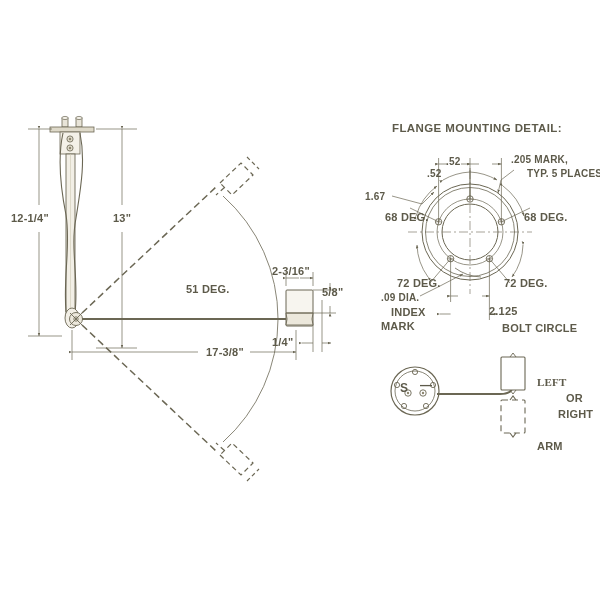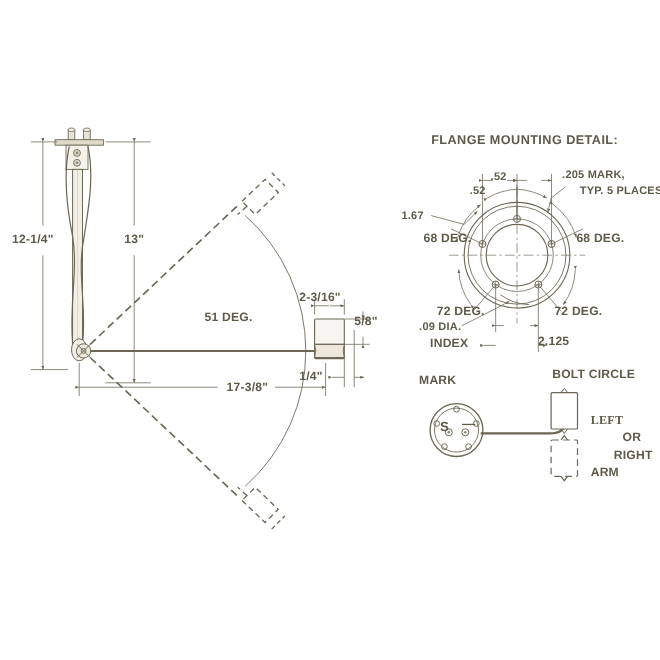--- a/index.html
+++ b/index.html
@@ -309,31 +309,31 @@
   <div class="lbl" style="left:524px; top:211px;">68 DEG.</div>
 
   <div class="lbl" style="left:397px; top:277px;">72 DEG.</div>
 
   <div class="lbl" style="left:504px; top:277px;">72 DEG.</div>
 
   <div class="lbl sm" style="left:381px; top:291px;">.09 DIA.</div>
 
   <div class="lbl" style="left:391px; top:306px;">INDEX</div>
 
-  <div class="lbl" style="left:381px; top:320px;margin-top:20px;">MARK</div>
+  <div class="lbl" style="left:381px; top:320px;">MARK</div>
 
   <div class="lbl" style="left:489px; top:305px;">2.125</div>
 
-  <div class="lbl" style="left:502px; top:335px;">BOLT CIRCLE</div>
+  <div class="lbl" style="left:502px; top:322px;">BOLT CIRCLE</div>
 
   <div class="lbl" style="left:400px; top:382px; font-size:12px;">S</div>
 
   <div class="lbl" style="left:420px; top:379px; font-size:12px;">—</div>
 
   <div class="lbl" style="left:537px; top:376px;font-family:Liberation Serif, serif;">LEFT</div>
 
   <div class="lbl" style="left:566px; top:392px;">OR</div>
 
   <div class="lbl" style="left:537px; top:408px;margin-left:21px;">RIGHT</div>
 
-  <div class="lbl" style="left:537px; top:424px;">ARM</div>
+  <div class="lbl" style="left:537px; top:440px;">ARM</div>
 
 </div>
 
 </body></html>

